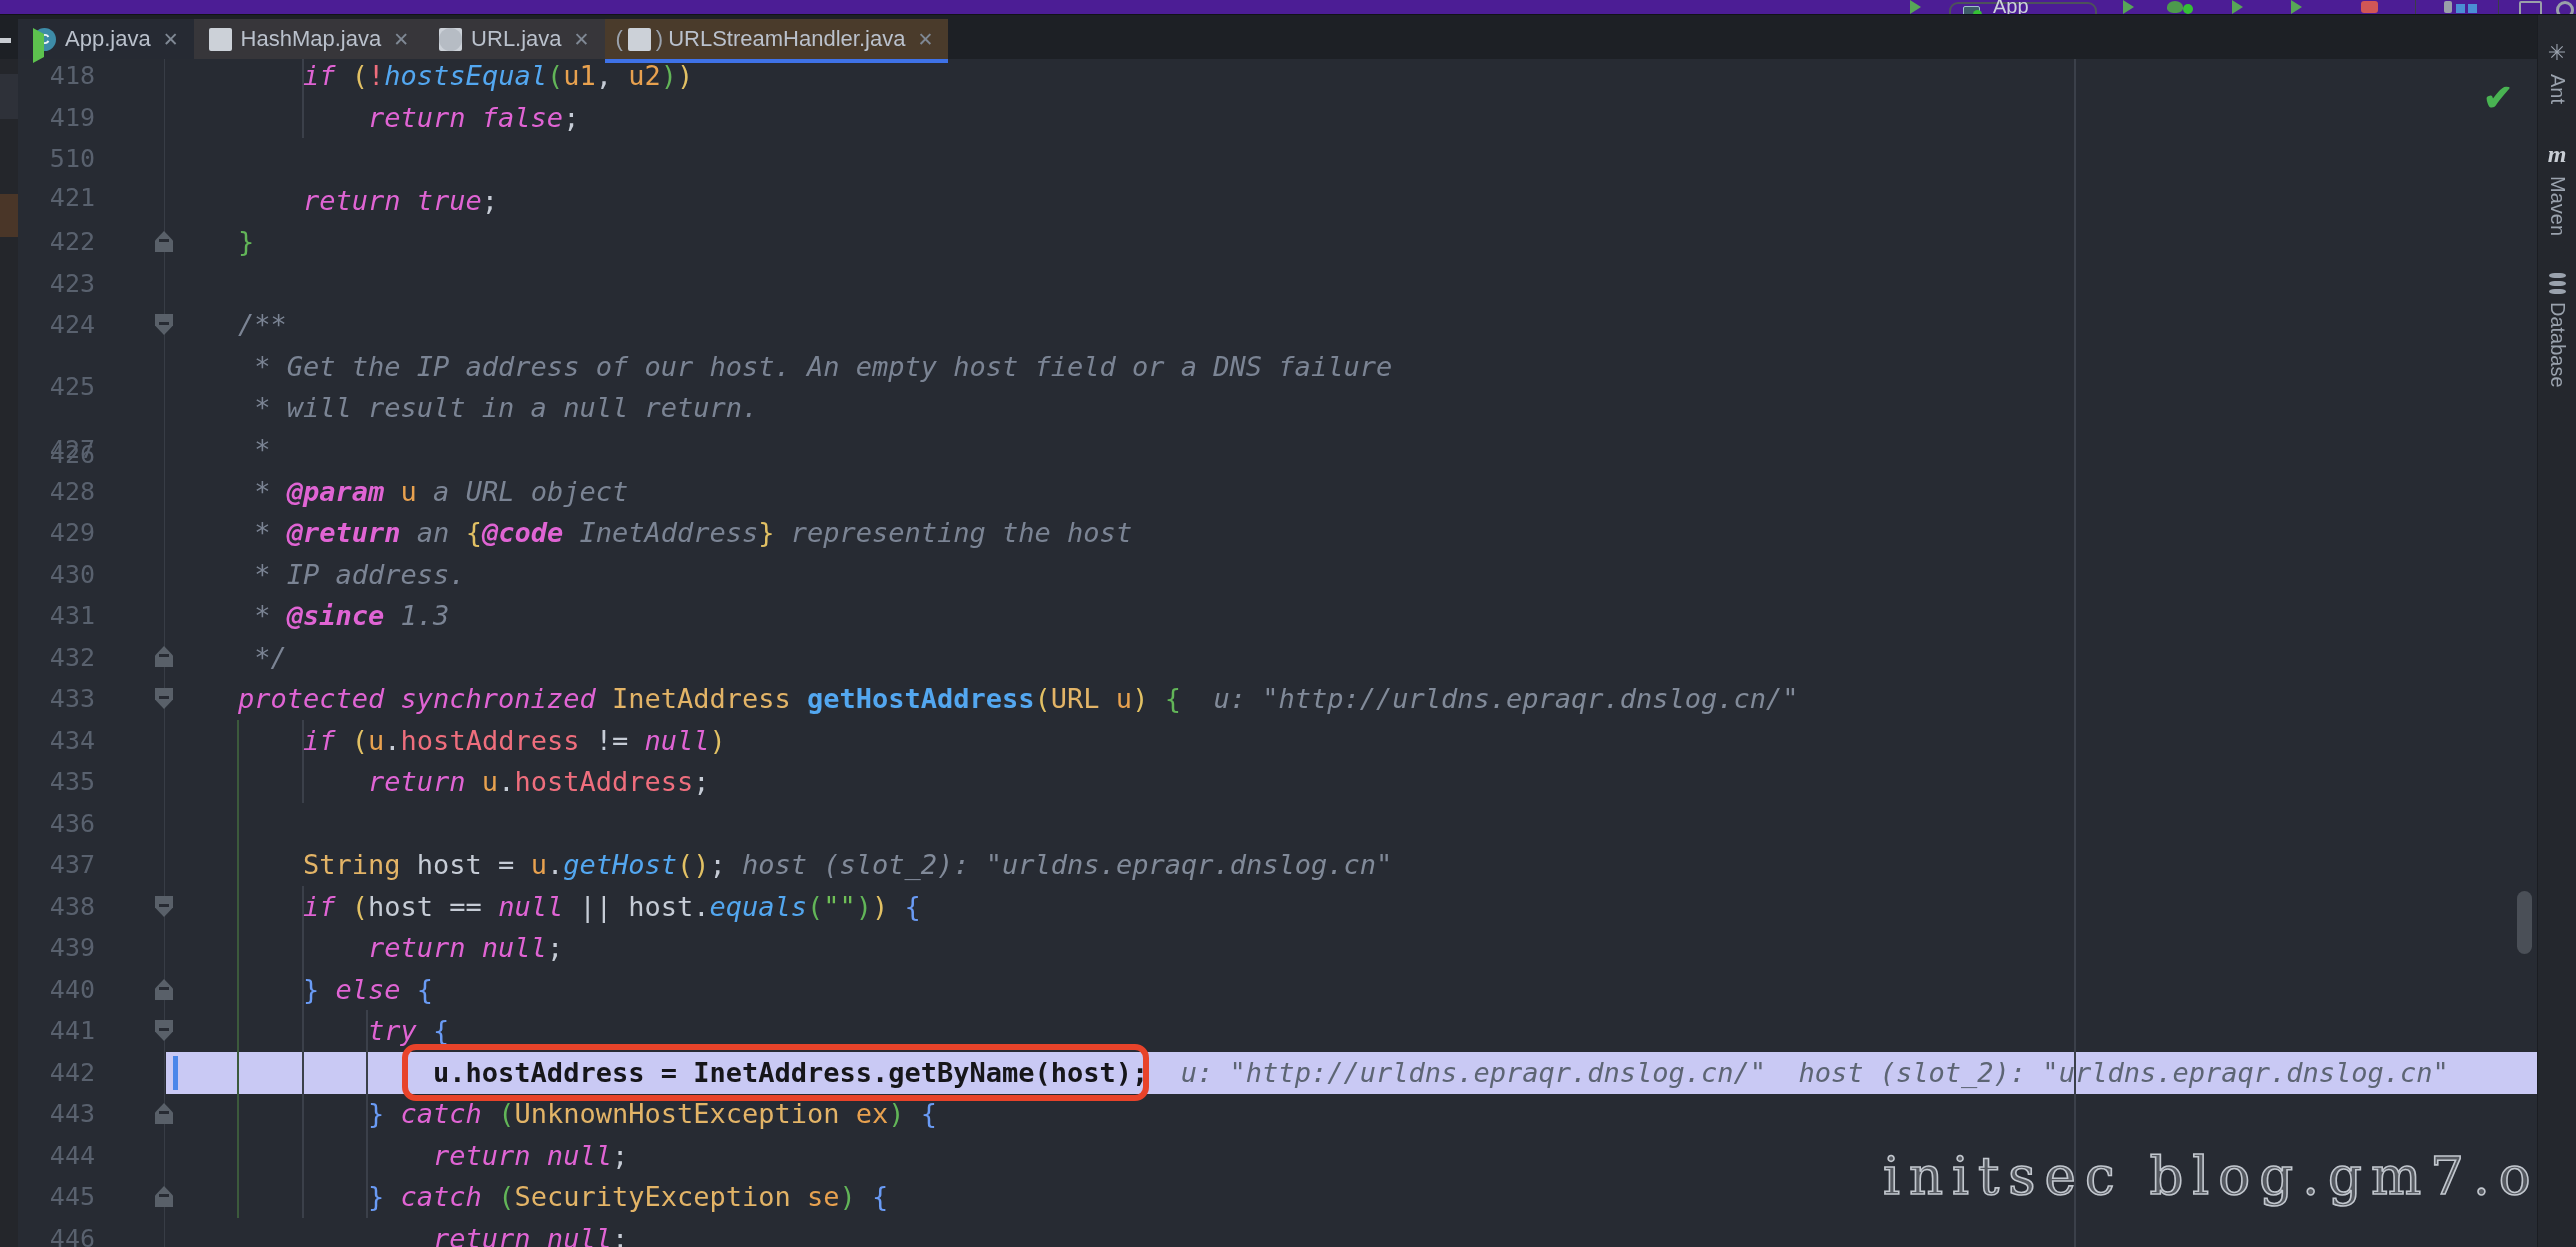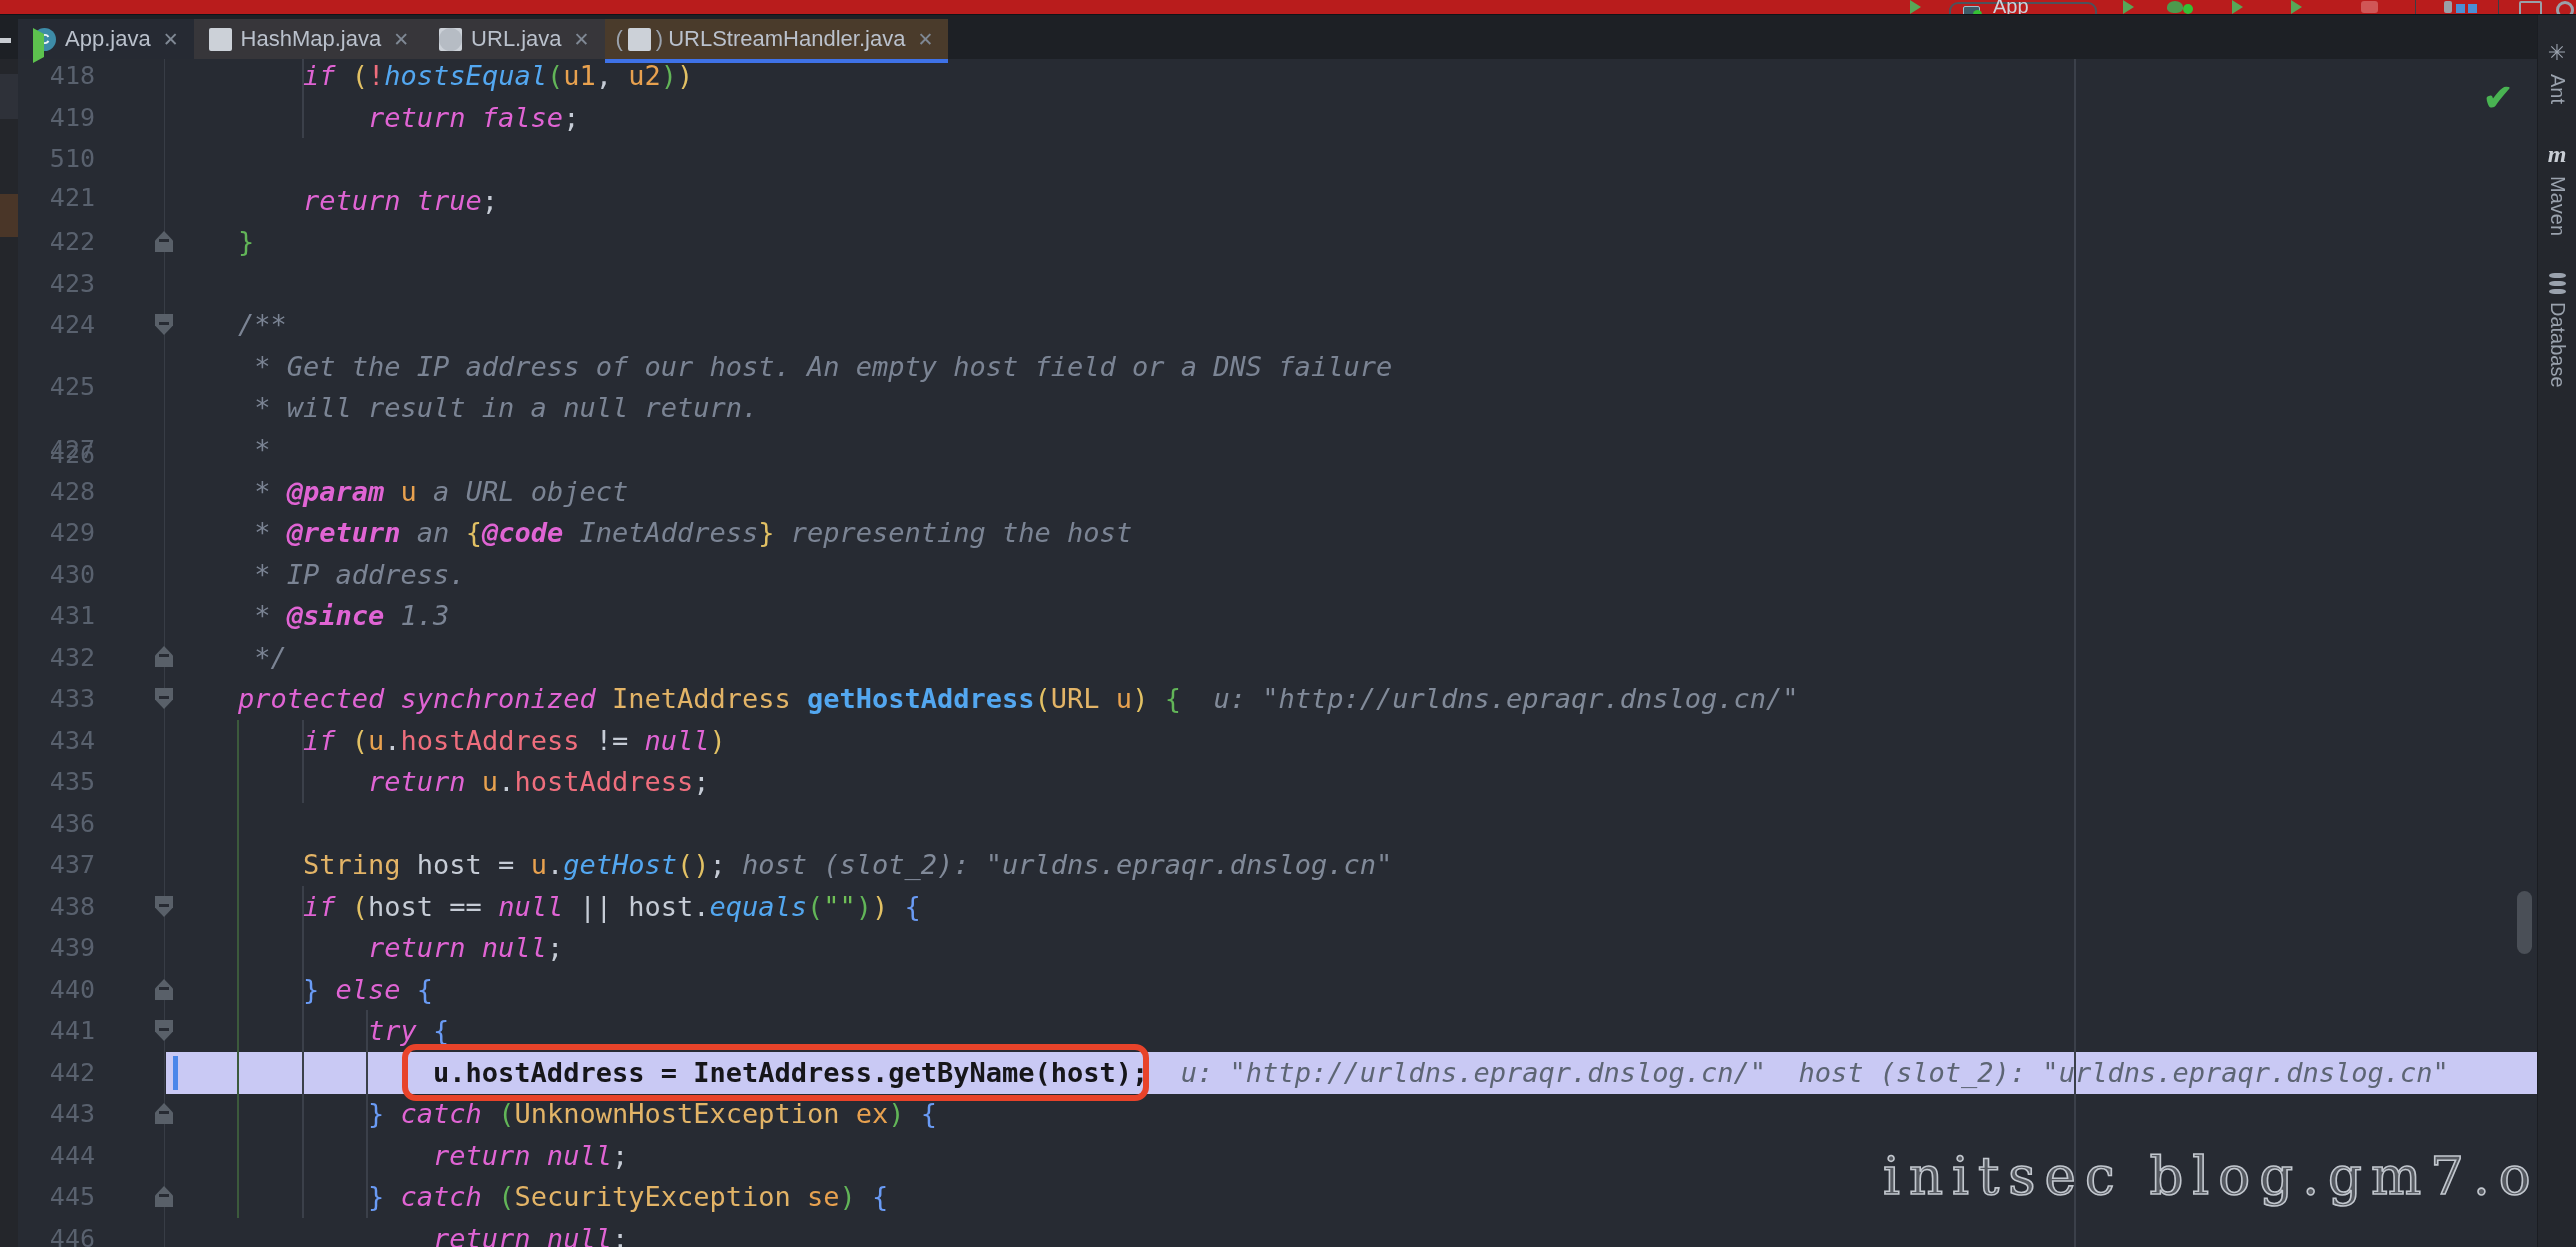--- a/index.html
+++ b/index.html
@@ -1,20 +1,20 @@
 <!DOCTYPE html>
 <html><head>
 <meta charset="utf-8">
 <style>
   html,body{margin:0;padding:0;background:#272b33;}
   #page{position:relative;width:2576px;height:1247px;overflow:hidden;background:#272b33;
         font-family:"Liberation Sans",sans-serif;}
 
   
-  #toolbar{position:absolute;left:0;top:0;width:2576px;height:14px;background:#b91c1c;
+  #toolbar{position:absolute;left:0;top:0;width:2576px;height:14px;background:#4c1d95;
            border-bottom:1px solid #111318;overflow:hidden;z-index:30;}
   .tb{position:absolute;top:0;}
   .tb-play{width:0;height:0;border-left:11px solid #57a657;border-top:7px solid transparent;border-bottom:7px solid transparent;}
   #run-combo{left:1949px;width:144px;height:26px;border:2px solid #4d525b;border-radius:9px;top:2px;}
   #run-combo .app-ic{position:absolute;left:12px;top:2px;width:15px;height:11px;background:#3d5b68;border:1px solid #9fbecb;border-radius:2px;}
   #run-combo .gdot{position:absolute;left:22px;top:6px;width:9px;height:9px;background:#35c135;border-radius:50%;}
   #run-combo .lbl{position:absolute;left:42px;top:-9px;color:#ccd1da;font-size:20px;}
   .tb-stop{width:17px;height:12px;background:#d05656;border-radius:3px;}
   .tb-sep{width:1px;height:14px;background:#3a3e46;}
   .tb-bars{width:8px;height:12px;background:#9aa0a9;border-radius:2px;}

